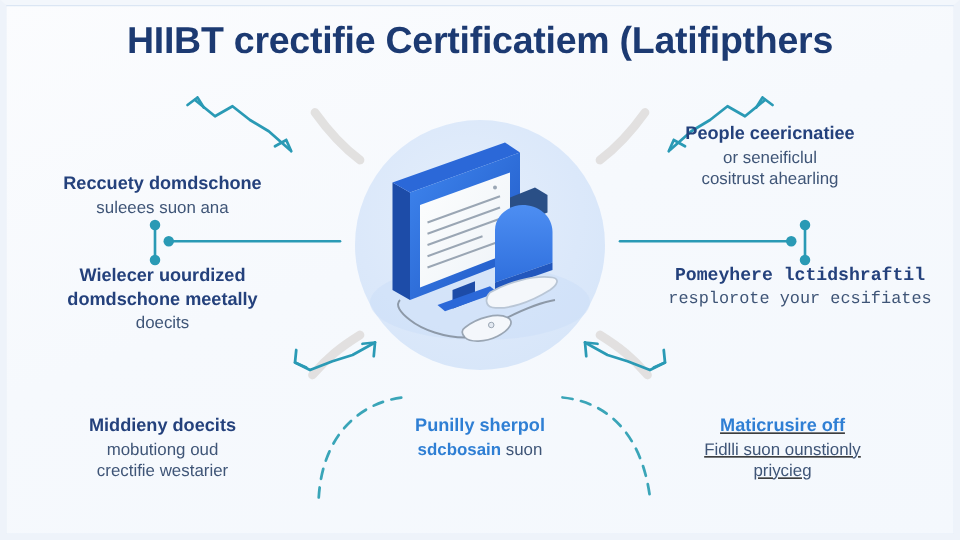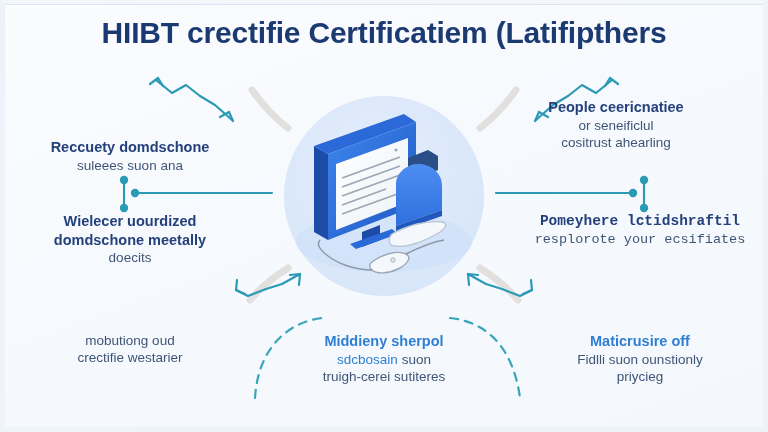--- a/index.html
+++ b/index.html
@@ -81,29 +81,29 @@
     color: #24417c;
     display: block;
   }
   .block .l2, .block .l3 {
     font-size: 13.5px;
     color: #3f5577;
     display: block;
   }
   .block.accent .l1 { color: #2f7fd4; }
   .block.accent .l2 { color: #3f5577; }
-  .block.accent .l2 .hl { color: #2f7fd4; font-weight: normal; }
+  .block.accent .l2 .hl { color: #2f7fd4; font-weight: bold; }
 
   .b-tl { left: 14px;  top: 98px; margin-top: 40px; }
   .b-tr { left: 500px; top: 98px; }
   .b-ml { left: 14px;  top: 212px; }
   .b-mr { left: 524px; top: 212px; font-family: Liberation Mono, monospace; }
   .b-bl { left: 14px;  top: 332px; }
   .b-bc { left: 268px; top: 332px; }
-  .b-br { left: 524px; top: 332px; }
+  .b-br { left: 510px; top: 332px; text-decoration: underline; }
 </style>
 </head>
 <body>
 
 <div id="infographic">
 
   <div class="frame"></div>
   <div class="frame-inner"></div>
 
   <div class="title">HIIBT crectifie Certificatiem (Latifipthers</div>
@@ -228,28 +228,28 @@
     <span class="l1">domdschone meetally</span>
     <span class="l3">doecits</span>
   </div>
 
   <div class="block b-mr">
     <span class="l1">Pomeyhere lctidshraftil</span>
     <span class="l3">resplorote your ecsifiates</span>
   </div>
 
   <div class="block b-bl">
+    <span class="l1">Middieny doecits</span>
     <span class="l2">mobutiong oud</span>
     <span class="l3">crectifie westarier</span>
   </div>
 
   <div class="block b-bc accent">
-    <span class="l1">Middieny sherpol</span>
+    <span class="l1">Punilly sherpol</span>
     <span class="l2"><span class="hl">sdcbosain</span><span> suon</span></span>
-    <span class="l3">truigh-cerei sutiteres</span>
   </div>
 
   <div class="block b-br accent">
     <span class="l1">Maticrusire off</span>
     <span class="l2">Fidlli suon ounstionly</span>
     <span class="l3">priycieg</span>
   </div>
 
 </div>
 

